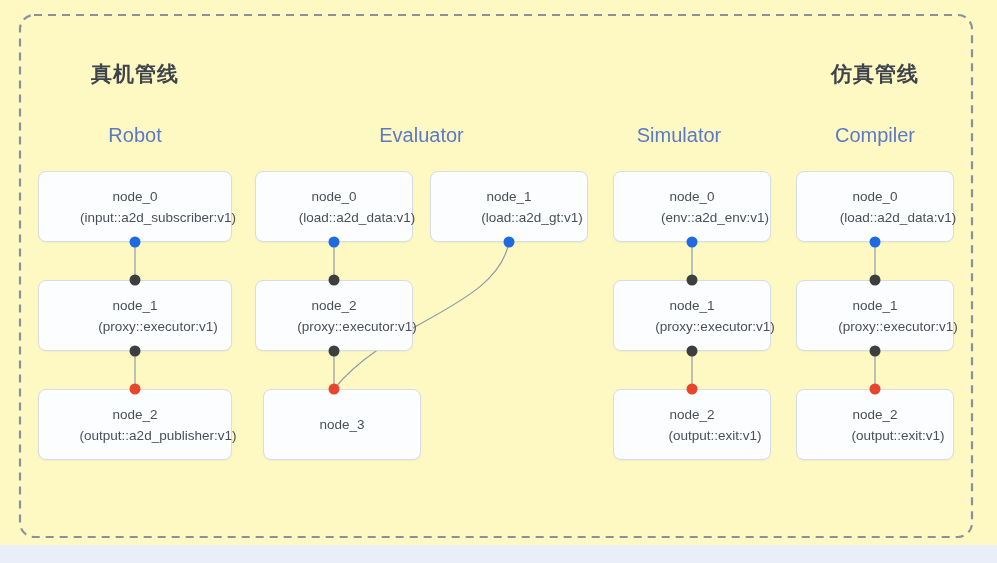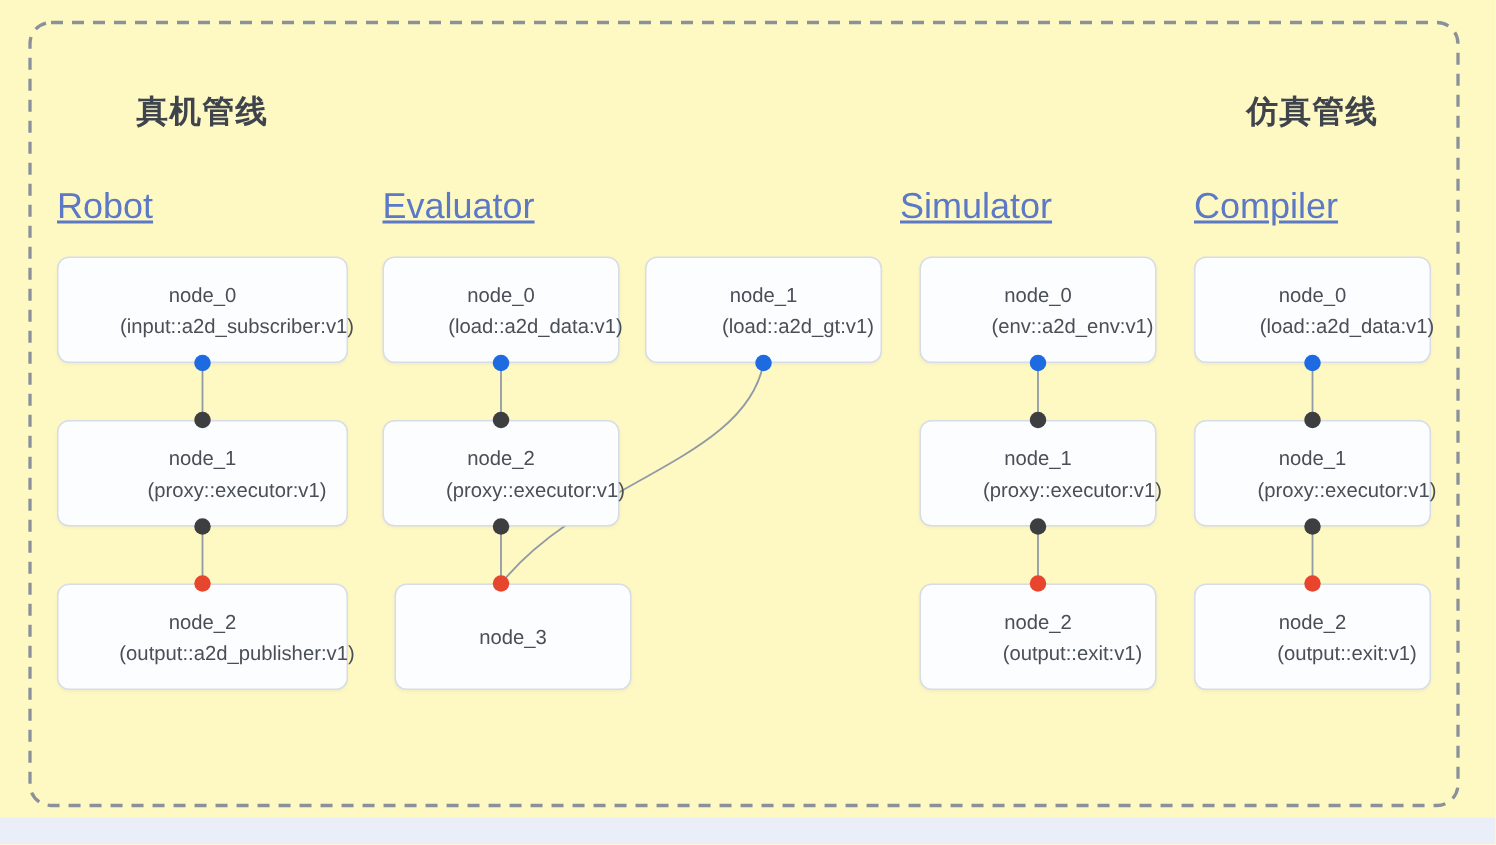--- a/index.html
+++ b/index.html
@@ -11,22 +11,22 @@
   #stage::after{ 
     content:"";position:absolute;left:0;right:0;bottom:0;height:18px;
     background:#e9eef8;pointer-events:none;
   }
   svg.layer{position:absolute;left:0;top:0;z-index:1;}
   .hd-zh{
     position:absolute;z-index:3;text-align:center;
     font-size:21px;font-weight:bold;color:#3f444c;letter-spacing:1px;
   }
   .hd-en{
-    position:absolute;z-index:3;text-align:left;
-    font-size:24px;color:#5b79c7;text-decoration:underline;
+    position:absolute;z-index:3;text-align:center;
+    font-size:20px;color:#5b79c7;
   }
   .node{
     position:absolute;z-index:2;box-sizing:border-box;
     background:#fcfdfe;border:1px solid #d7dce7;border-radius:8px;
     box-shadow:0 1px 2px rgba(60,80,140,0.06);
     display:flex;flex-direction:column;justify-content:center;align-items:center;
     text-align:center;
   }
   .node .nm{font-size:13.5px;color:#4a4f57;line-height:21px;}
   .node .tp{font-size:13.5px;color:#4a4f57;line-height:21px;margin-left:46px;}

